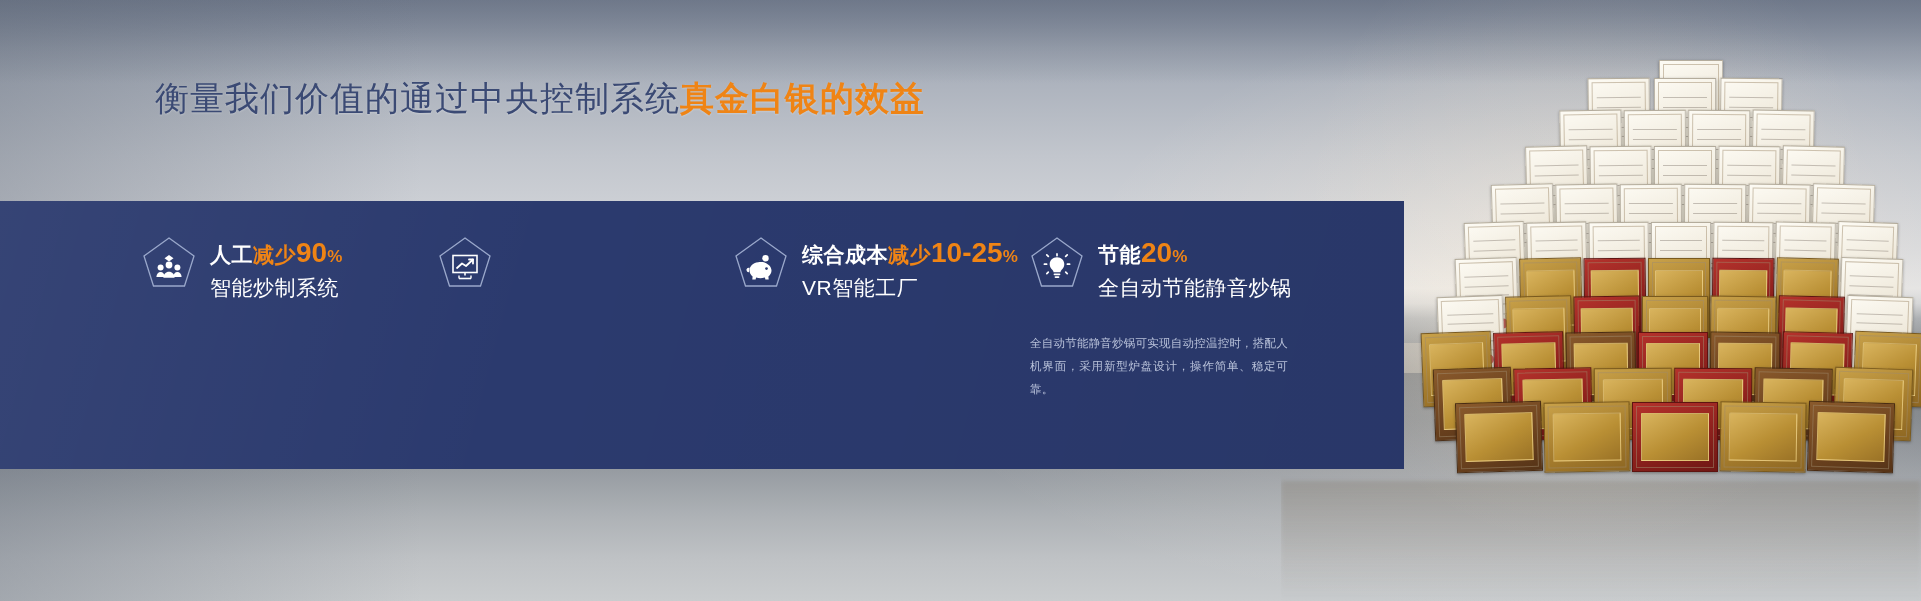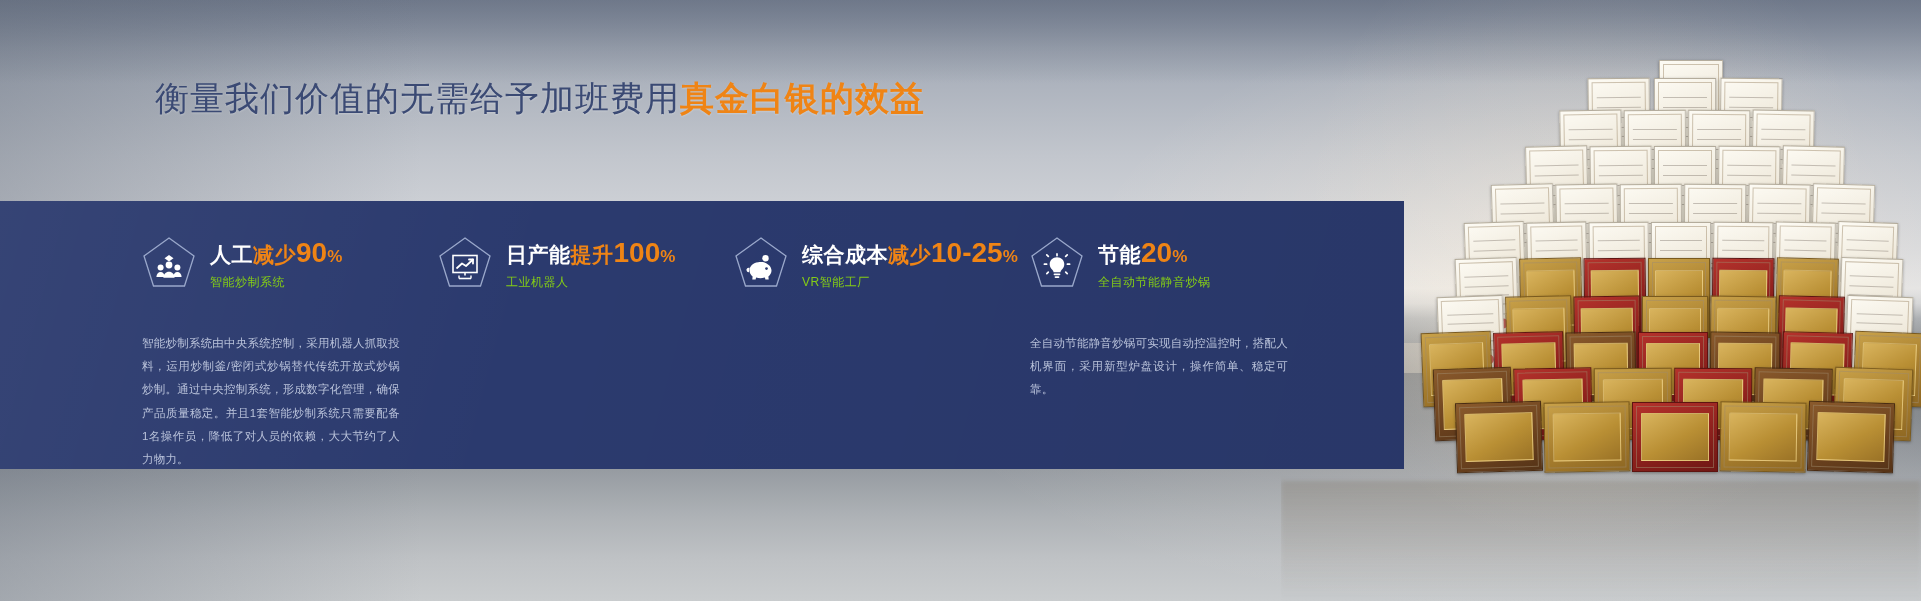--- a/index.html
+++ b/index.html
@@ -80,21 +80,21 @@
 
   .hexwrap { width:54px; height:60px; flex:0 0 54px; position:relative; margin-top:2px; }
   .hexwrap svg { position:absolute; left:0; top:0; }
 
   .feature-titles { padding-top:4px; }
   .f-title { white-space:nowrap; line-height:1.05; }
   .f-title .t-white { font-size:21px; font-weight:700; color:#ffffff; letter-spacing:.5px; }
   .f-title .t-orange-s { font-size:21px; font-weight:700; color:#ef8415; letter-spacing:.5px; }
   .f-title .t-num { font-size:28px; font-weight:800; color:#ef8415; letter-spacing:0; }
   .f-title .t-pct { font-size:17px; font-weight:700; color:#ef8415; }
-  .f-sub { font-size:12px; color:#84cc16; margin-top:7px; letter-spacing:.5px; white-space:nowrap; }
+  .f-sub { font-size:21px; color:#ffffff; margin-top:7px; letter-spacing:.5px; white-space:nowrap; }
 
   .f-body {
     margin-top:24px; font-size:11.5px; line-height:2.02;
     color:#b9c2da; letter-spacing:.2px; text-align:justify;
     width:258px;
   }
 
   
   #certs { position:absolute; right:0; top:0; width:640px; height:601px; overflow:hidden; }
   .cert {
@@ -523,21 +523,21 @@
     <div class="cert wood" style="left:527px;top:402px;width:86px;height:70px;z-index:110;transform:rotate(1.76deg)">
       <div class="inner"></div>
       <div class="plate"></div>
     </div>
   <div id="cert-reflection"></div>
   <div id="cert-glow"></div>
 </div>
 
 <div id="headline">
   <span class="hl-normal">衡量我们价值的</span>
-  <span class="hl-normal">无需给予加班费用</span>
+  <span class="hl-normal">通过中央控制系统</span>
   <span class="hl-orange">真金白银的效益</span>
 </div>
 
 <div id="panel">
   <div id="panel-sheen"></div>
   <div id="features">
       <div class="feature">
         <div class="feature-head">
           <div class="hexwrap">
             <svg width="54" height="60" viewBox="0 0 54 60">
@@ -551,41 +551,36 @@
               <path d="M0.4 22c0-3.1 1.9-5.1 4.2-5.1s4.2 2 4.2 5.1z" fill="#ffffff"></path>
               <path d="M17.2 22c0-3.1 1.9-5.1 4.2-5.1s4.2 2 4.2 5.1z" fill="#ffffff"></path>
               <path d="M7.4 22.8c0-3.7 2.5-6.1 5.6-6.1s5.6 2.4 5.6 6.1z" fill="#ffffff"></path>
             </svg>
           </div>
           <div class="feature-titles">
             <div class="f-title"><span class="t-white">人工</span><span class="t-orange-s">减少</span><span class="t-num">90</span><span class="t-pct">%</span></div>
             <div class="f-sub">智能炒制系统</div>
           </div>
         </div>
-        <div class="f-body">智能炒制系统由中央系统控制，采用机器人抓取投料，运用炒制釜/密闭式炒锅替代传统开放式炒锅炒制。通过中央控制系统，形成数字化管理，确保产品质量稳定。并且1套智能炒制系统只需要配备1名操作员，降低了对人员的依赖，大大节约了人力物力。</div>
       </div>
       <div class="feature">
         <div class="feature-head">
           <div class="hexwrap">
             <svg width="54" height="60" viewBox="0 0 54 60">
               <polygon points="27,2 52,20 42.5,50 11.5,50 2,20" fill="none" stroke="#9aa8cb" stroke-width="1.3"></polygon>
             </svg>
             <svg width="28" height="26" viewBox="0 0 28 26" style="position:absolute;left:13px;top:18px">
               <rect x="2" y="1.5" width="24" height="17" fill="none" stroke="#ffffff" stroke-width="1.6"></rect>
               <polyline points="6,14 11,9.5 15,12 22,5.5" fill="none" stroke="#ffffff" stroke-width="1.8" stroke-linejoin="round" stroke-linecap="round"></polyline>
               <polyline points="18,5.5 22,5.5 22,9.5" fill="none" stroke="#ffffff" stroke-width="1.8" stroke-linejoin="round" stroke-linecap="round"></polyline>
               <line x1="14" y1="18.5" x2="14" y2="21.5" stroke="#ffffff" stroke-width="1.6"></line>
               <line x1="8" y1="24.5" x2="20" y2="24.5" stroke="#ffffff" stroke-width="1.6"></line>
               <line x1="8" y1="21.5" x2="8" y2="24.5" stroke="#ffffff" stroke-width="1.4"></line>
               <line x1="20" y1="21.5" x2="20" y2="24.5" stroke="#ffffff" stroke-width="1.4"></line>
             </svg>
-          </div>
-          <div class="feature-titles">
-            <div class="f-title"><span class="t-white">日产能</span><span class="t-orange-s">提升</span><span class="t-num">100</span><span class="t-pct">%</span></div>
-            <div class="f-sub">工业机器人</div>
           </div>
         </div>
       </div>
       <div class="feature">
         <div class="feature-head">
           <div class="hexwrap">
             <svg width="54" height="60" viewBox="0 0 54 60">
               <polygon points="27,2 52,20 42.5,50 11.5,50 2,20" fill="none" stroke="#9aa8cb" stroke-width="1.3"></polygon>
             </svg>
             <svg width="30" height="25" viewBox="0 0 30 25" style="position:absolute;left:12px;top:19px">

